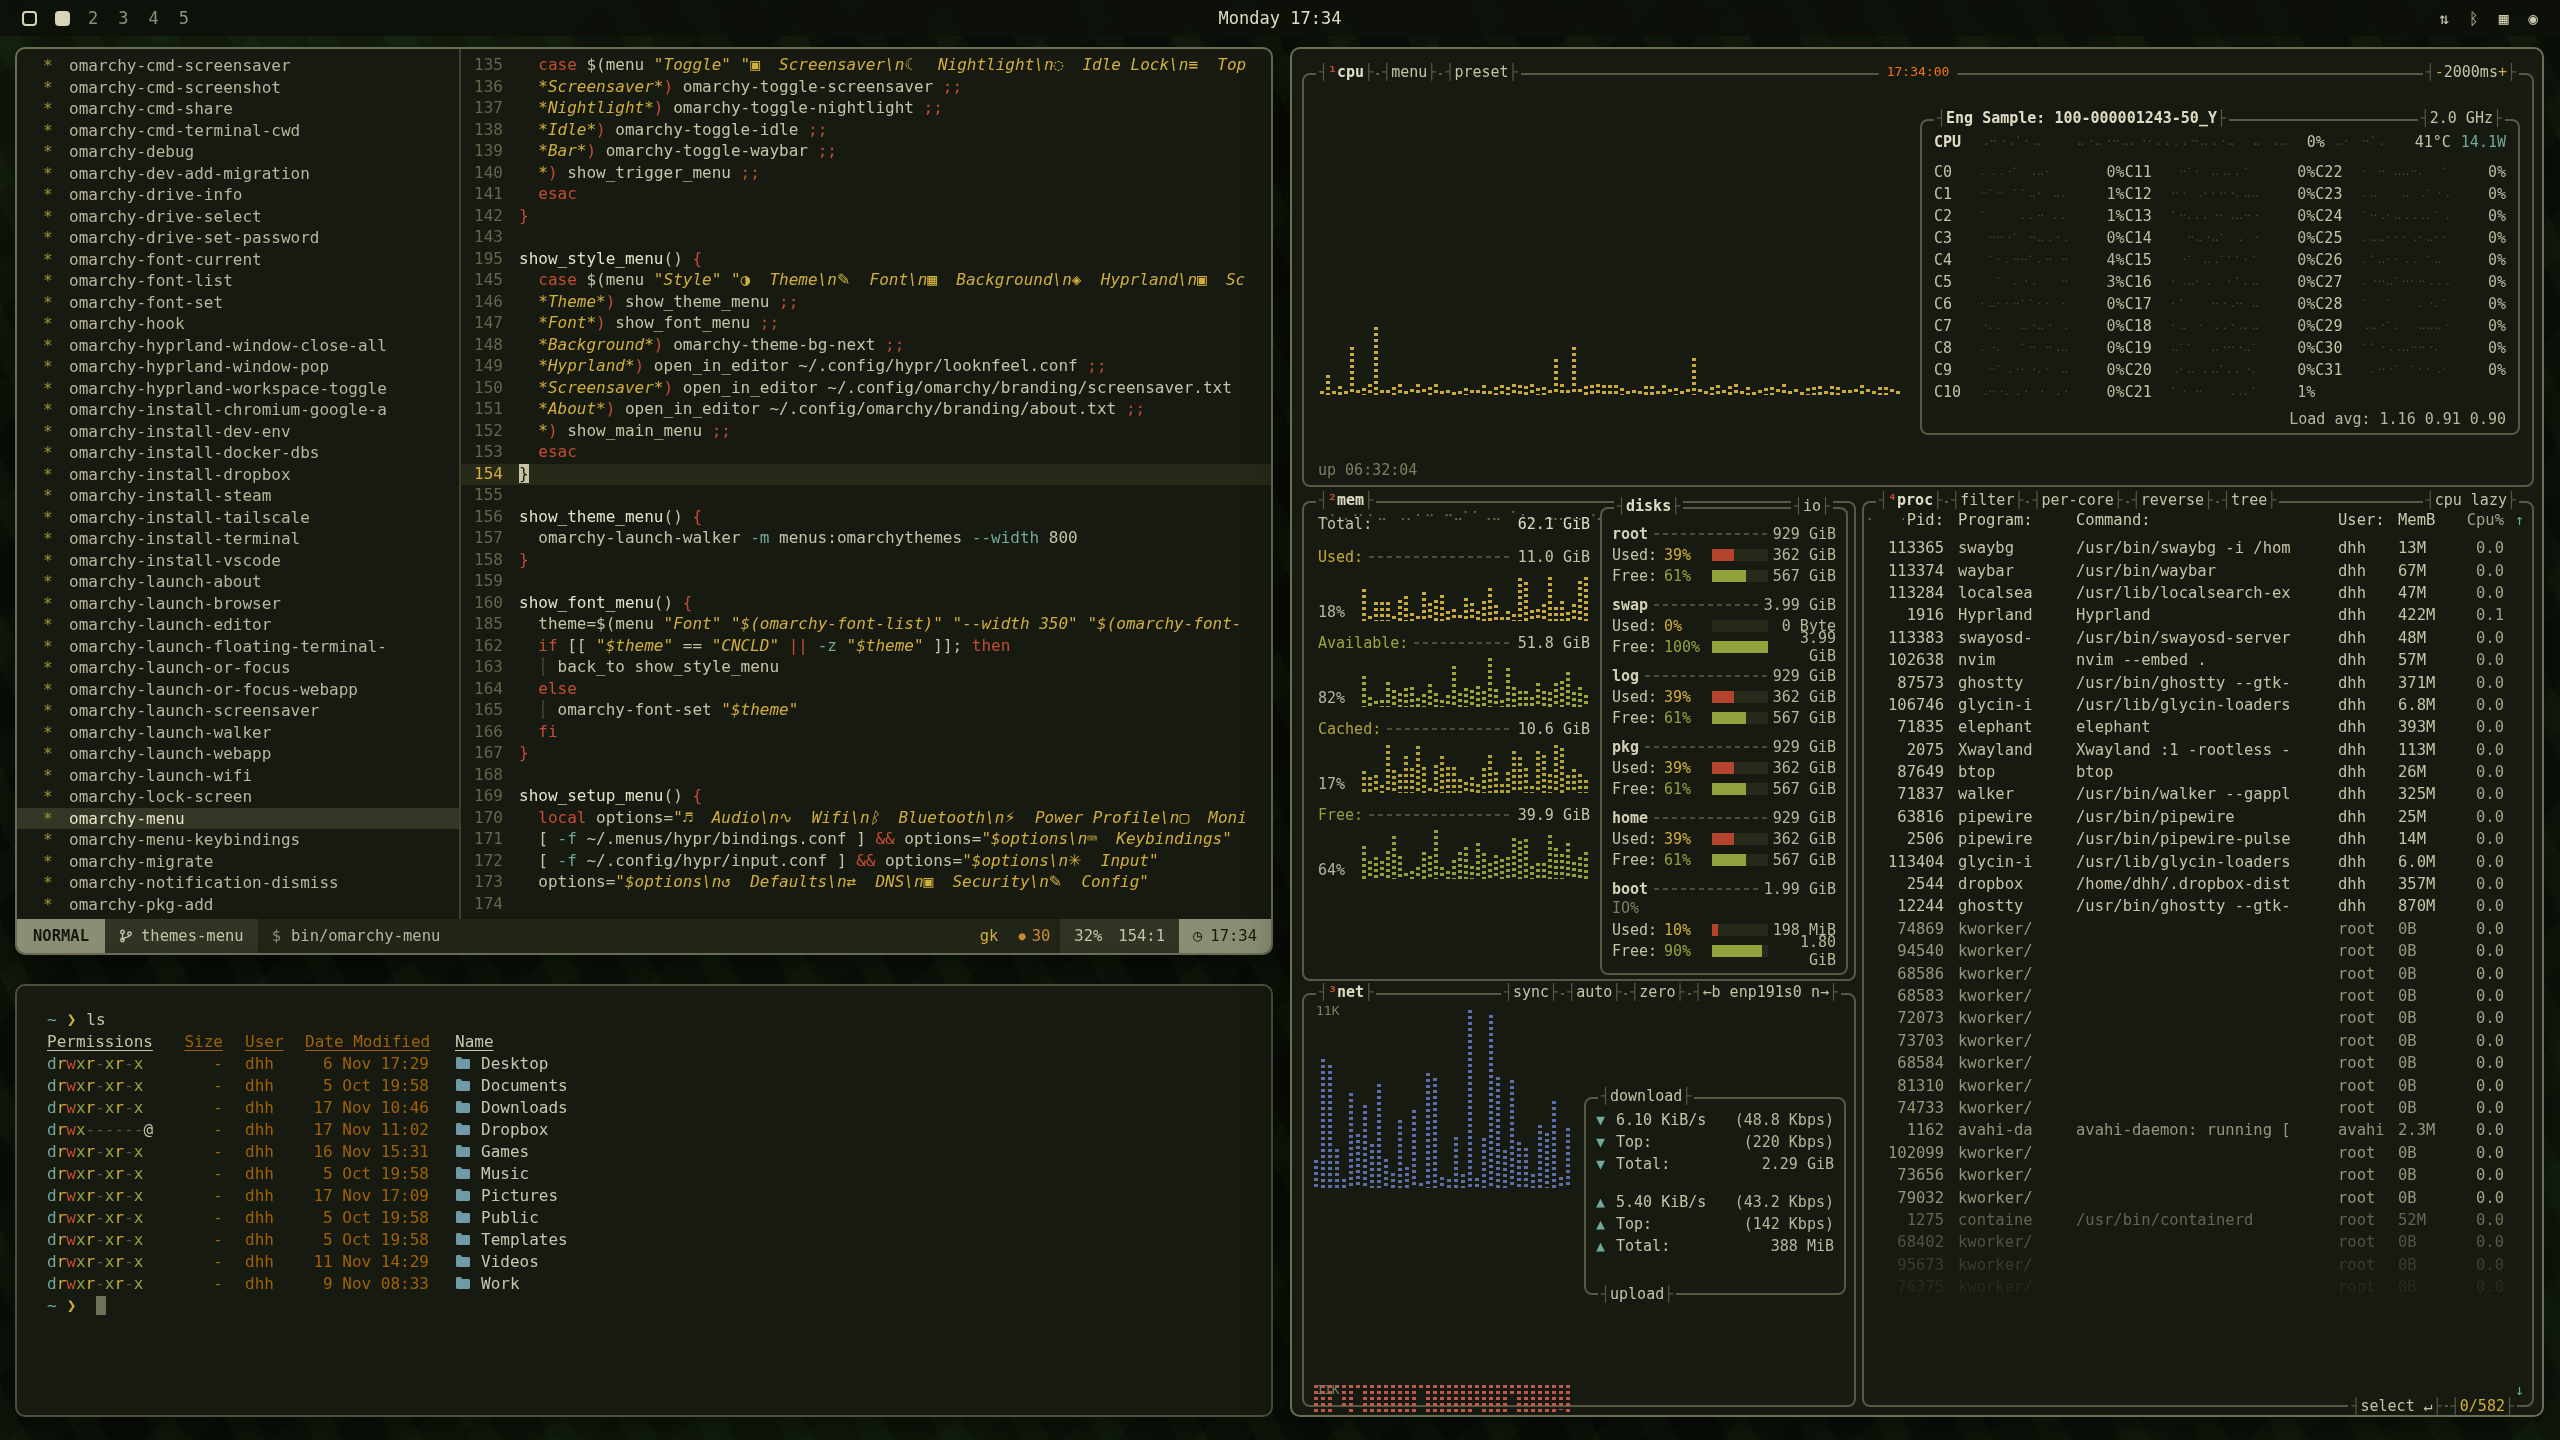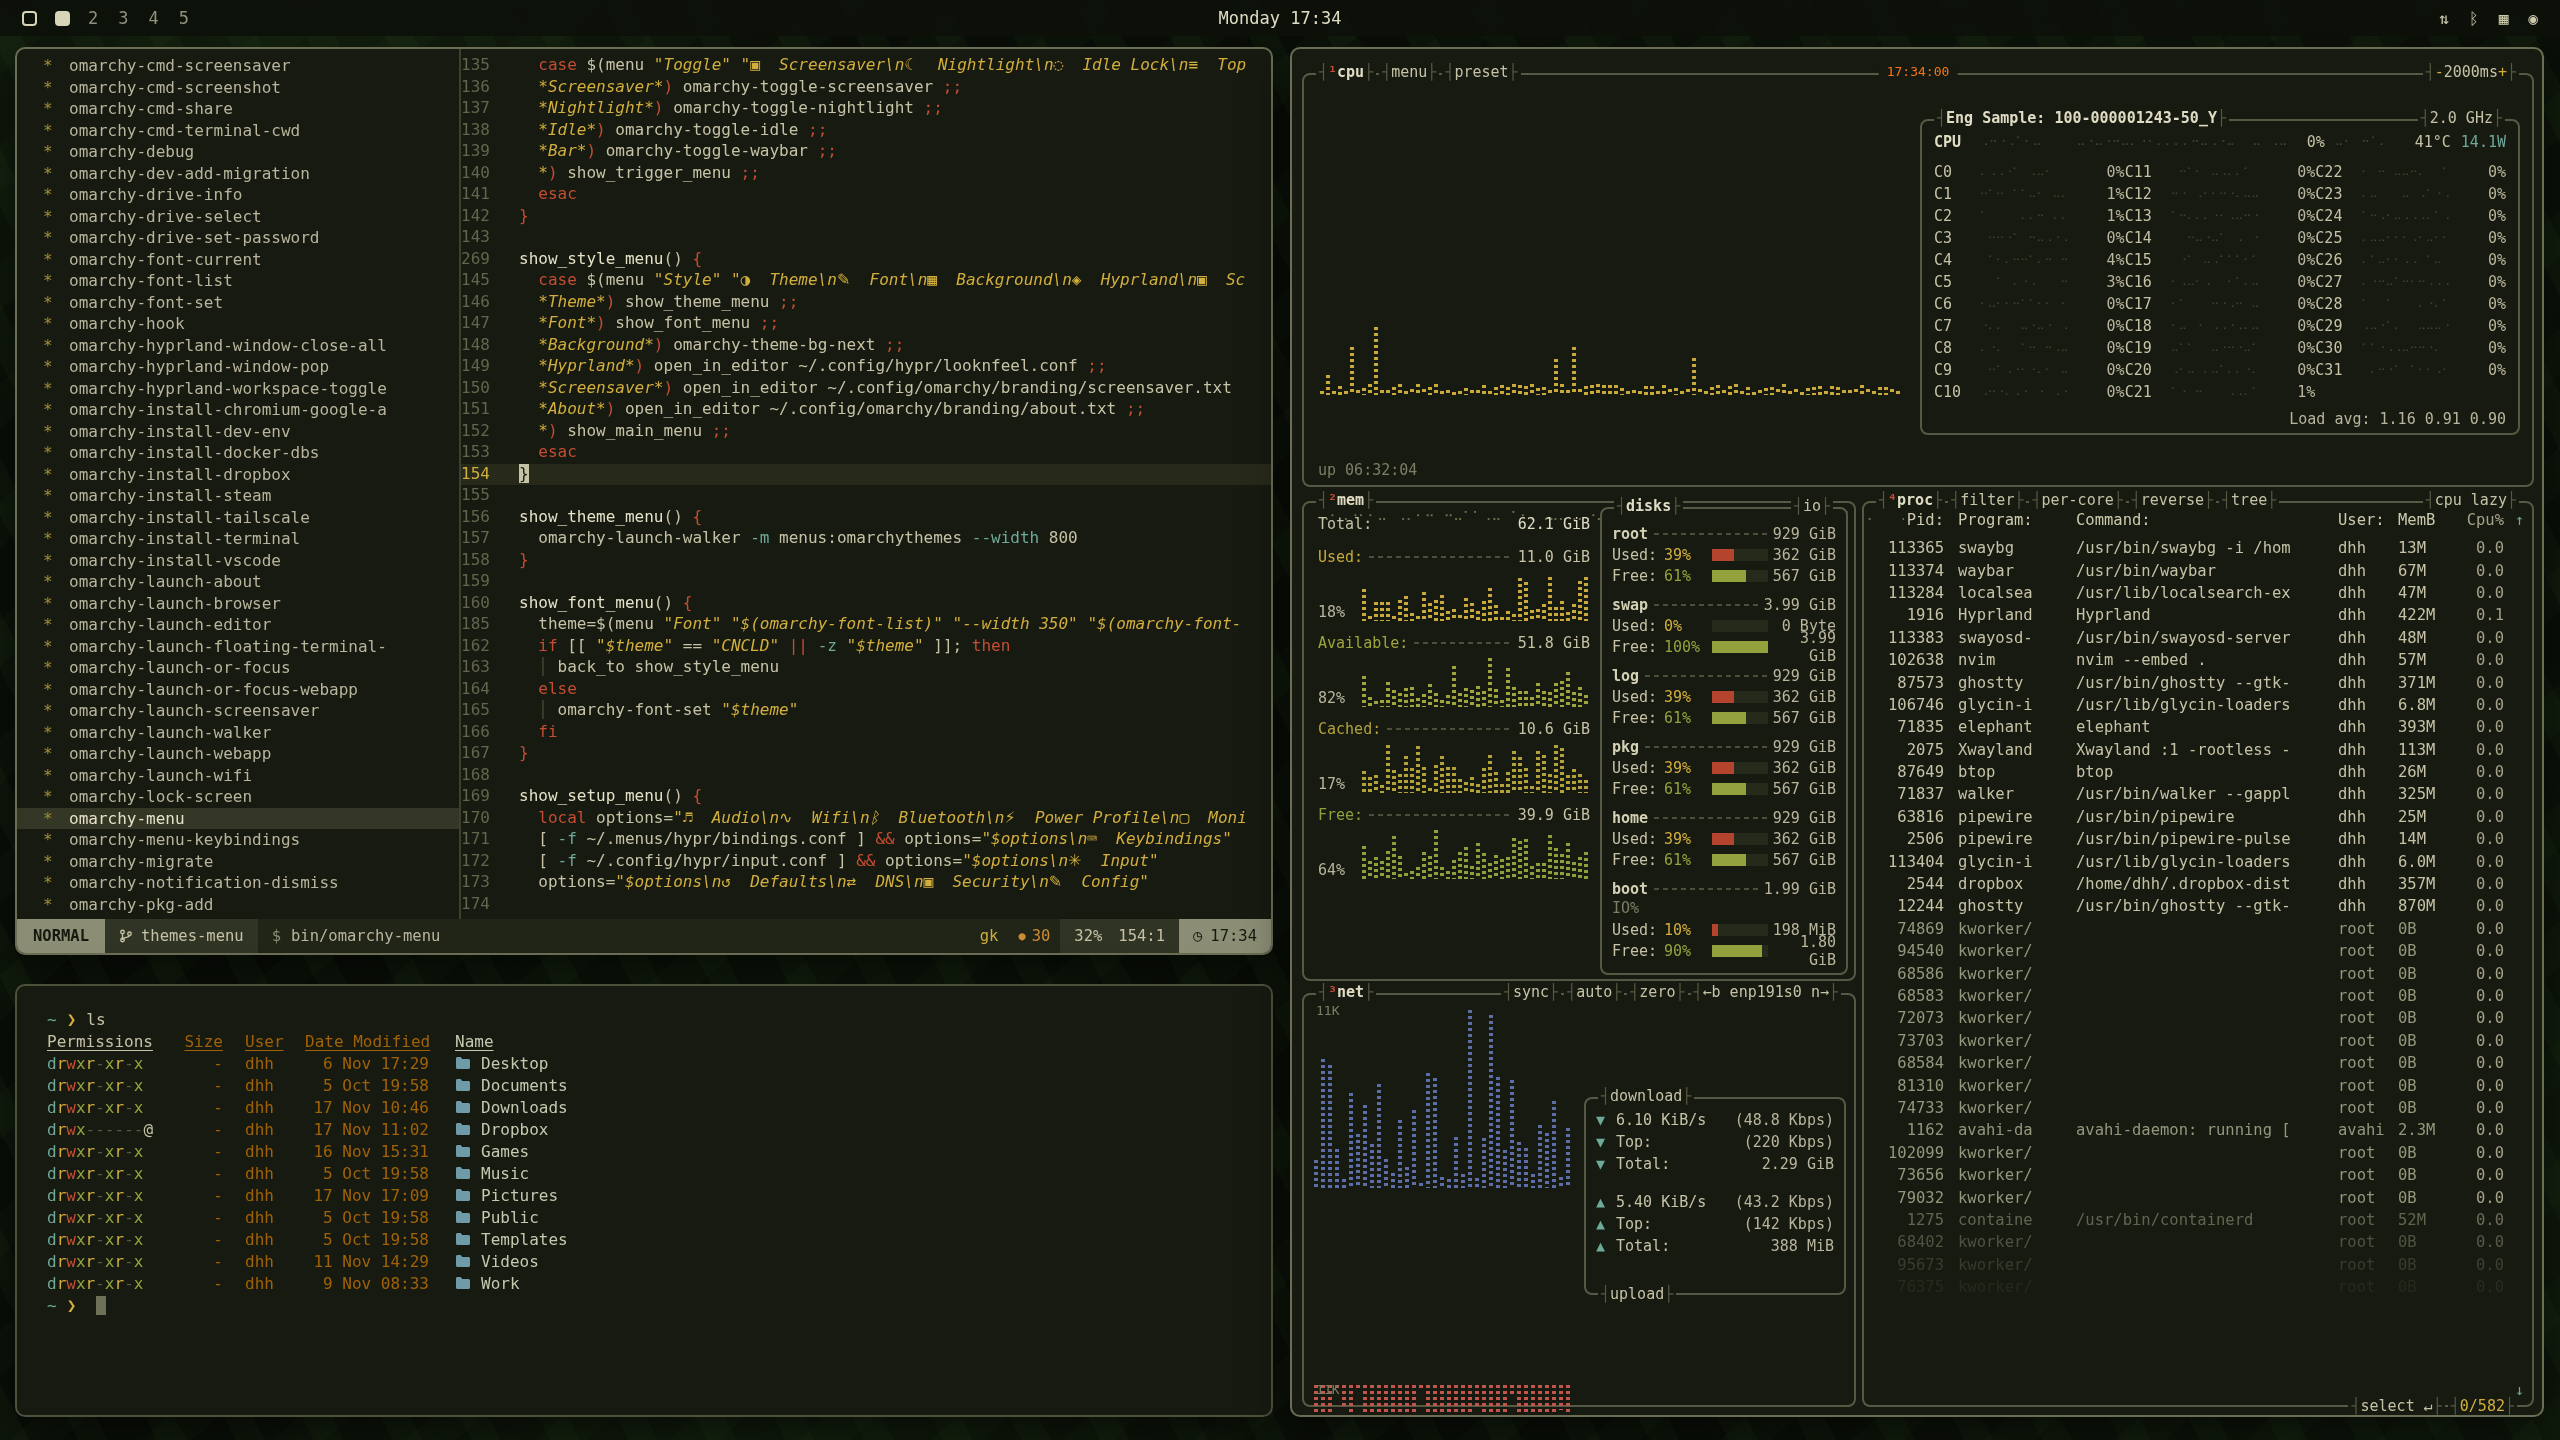--- a/index.html
+++ b/index.html
@@ -42,21 +42,21 @@
   
   .editor{left:15px;top:47px;width:1258px;height:908px}
   .ed-body{position:absolute;left:0;top:0;right:0;bottom:34px;display:flex}
   .filelist{width:444px;border-right:2px solid #3c402c;padding-top:6px;overflow:hidden}
   .file-row{display:flex;align-items:center;height:21.5px;padding-left:26px;font-size:16px;
             color:#b9b59c;white-space:pre}
   .file-row .fbullet{color:#a08f3a;width:26px}
   .file-row.active{background:#343726;color:#e6e2c8}
   .code{flex:1;padding-top:6px;overflow:hidden}
   .cline{display:flex;height:21.5px;font-size:16px;white-space:pre}
-  .lnum{width:58px;text-align:left;padding-right:16px;color:#62664c;flex:none}
+  .lnum{width:58px;text-align:right;padding-right:16px;color:#62664c;flex:none}
   .lcode{white-space:pre;overflow:hidden}
   .cline.cur{background:#272a19}
   .cline.cur .lnum{color:var(--yellow)}
   .sg-t{color:var(--fg)}
   .sg-k{color:var(--red)}
   .sg-o{color:var(--red)}
   .sg-s{color:var(--yellow);font-style:italic}
   .sg-f{color:var(--fgb)}
   .sg-c{color:var(--teal)}
   .sg-g{color:var(--faint)}
@@ -430,21 +430,21 @@
 
         <div class="cline">
           <span class="lnum">142</span><span class="lcode"><span class="sg-k">}</span></span>
         </div>
 
         <div class="cline">
           <span class="lnum">143</span><span class="lcode"></span>
         </div>
 
         <div class="cline">
-          <span class="lnum">269</span><span class="lcode"><span class="sg-f">show_style_menu</span><span class="sg-t">() </span><span class="sg-k">{</span></span>
+          <span class="lnum">195</span><span class="lcode"><span class="sg-f">show_style_menu</span><span class="sg-t">() </span><span class="sg-k">{</span></span>
         </div>
 
         <div class="cline">
           <span class="lnum">145</span><span class="lcode"><span class="sg-t">  </span><span class="sg-k">case</span><span class="sg-t"> $(menu </span><span class="sg-s">"Style"</span><span class="sg-t"> </span><span class="sg-s">"◑  Theme\n✎  Font\n▦  Background\n◈  Hyprland\n▣  Sc</span></span>
         </div>
 
         <div class="cline">
           <span class="lnum">146</span><span class="lcode"><span class="sg-t">  </span><span class="sg-s">*Theme*</span><span class="sg-o">)</span><span class="sg-t"> show_theme_menu </span><span class="sg-o">;;</span></span>
         </div>
 

